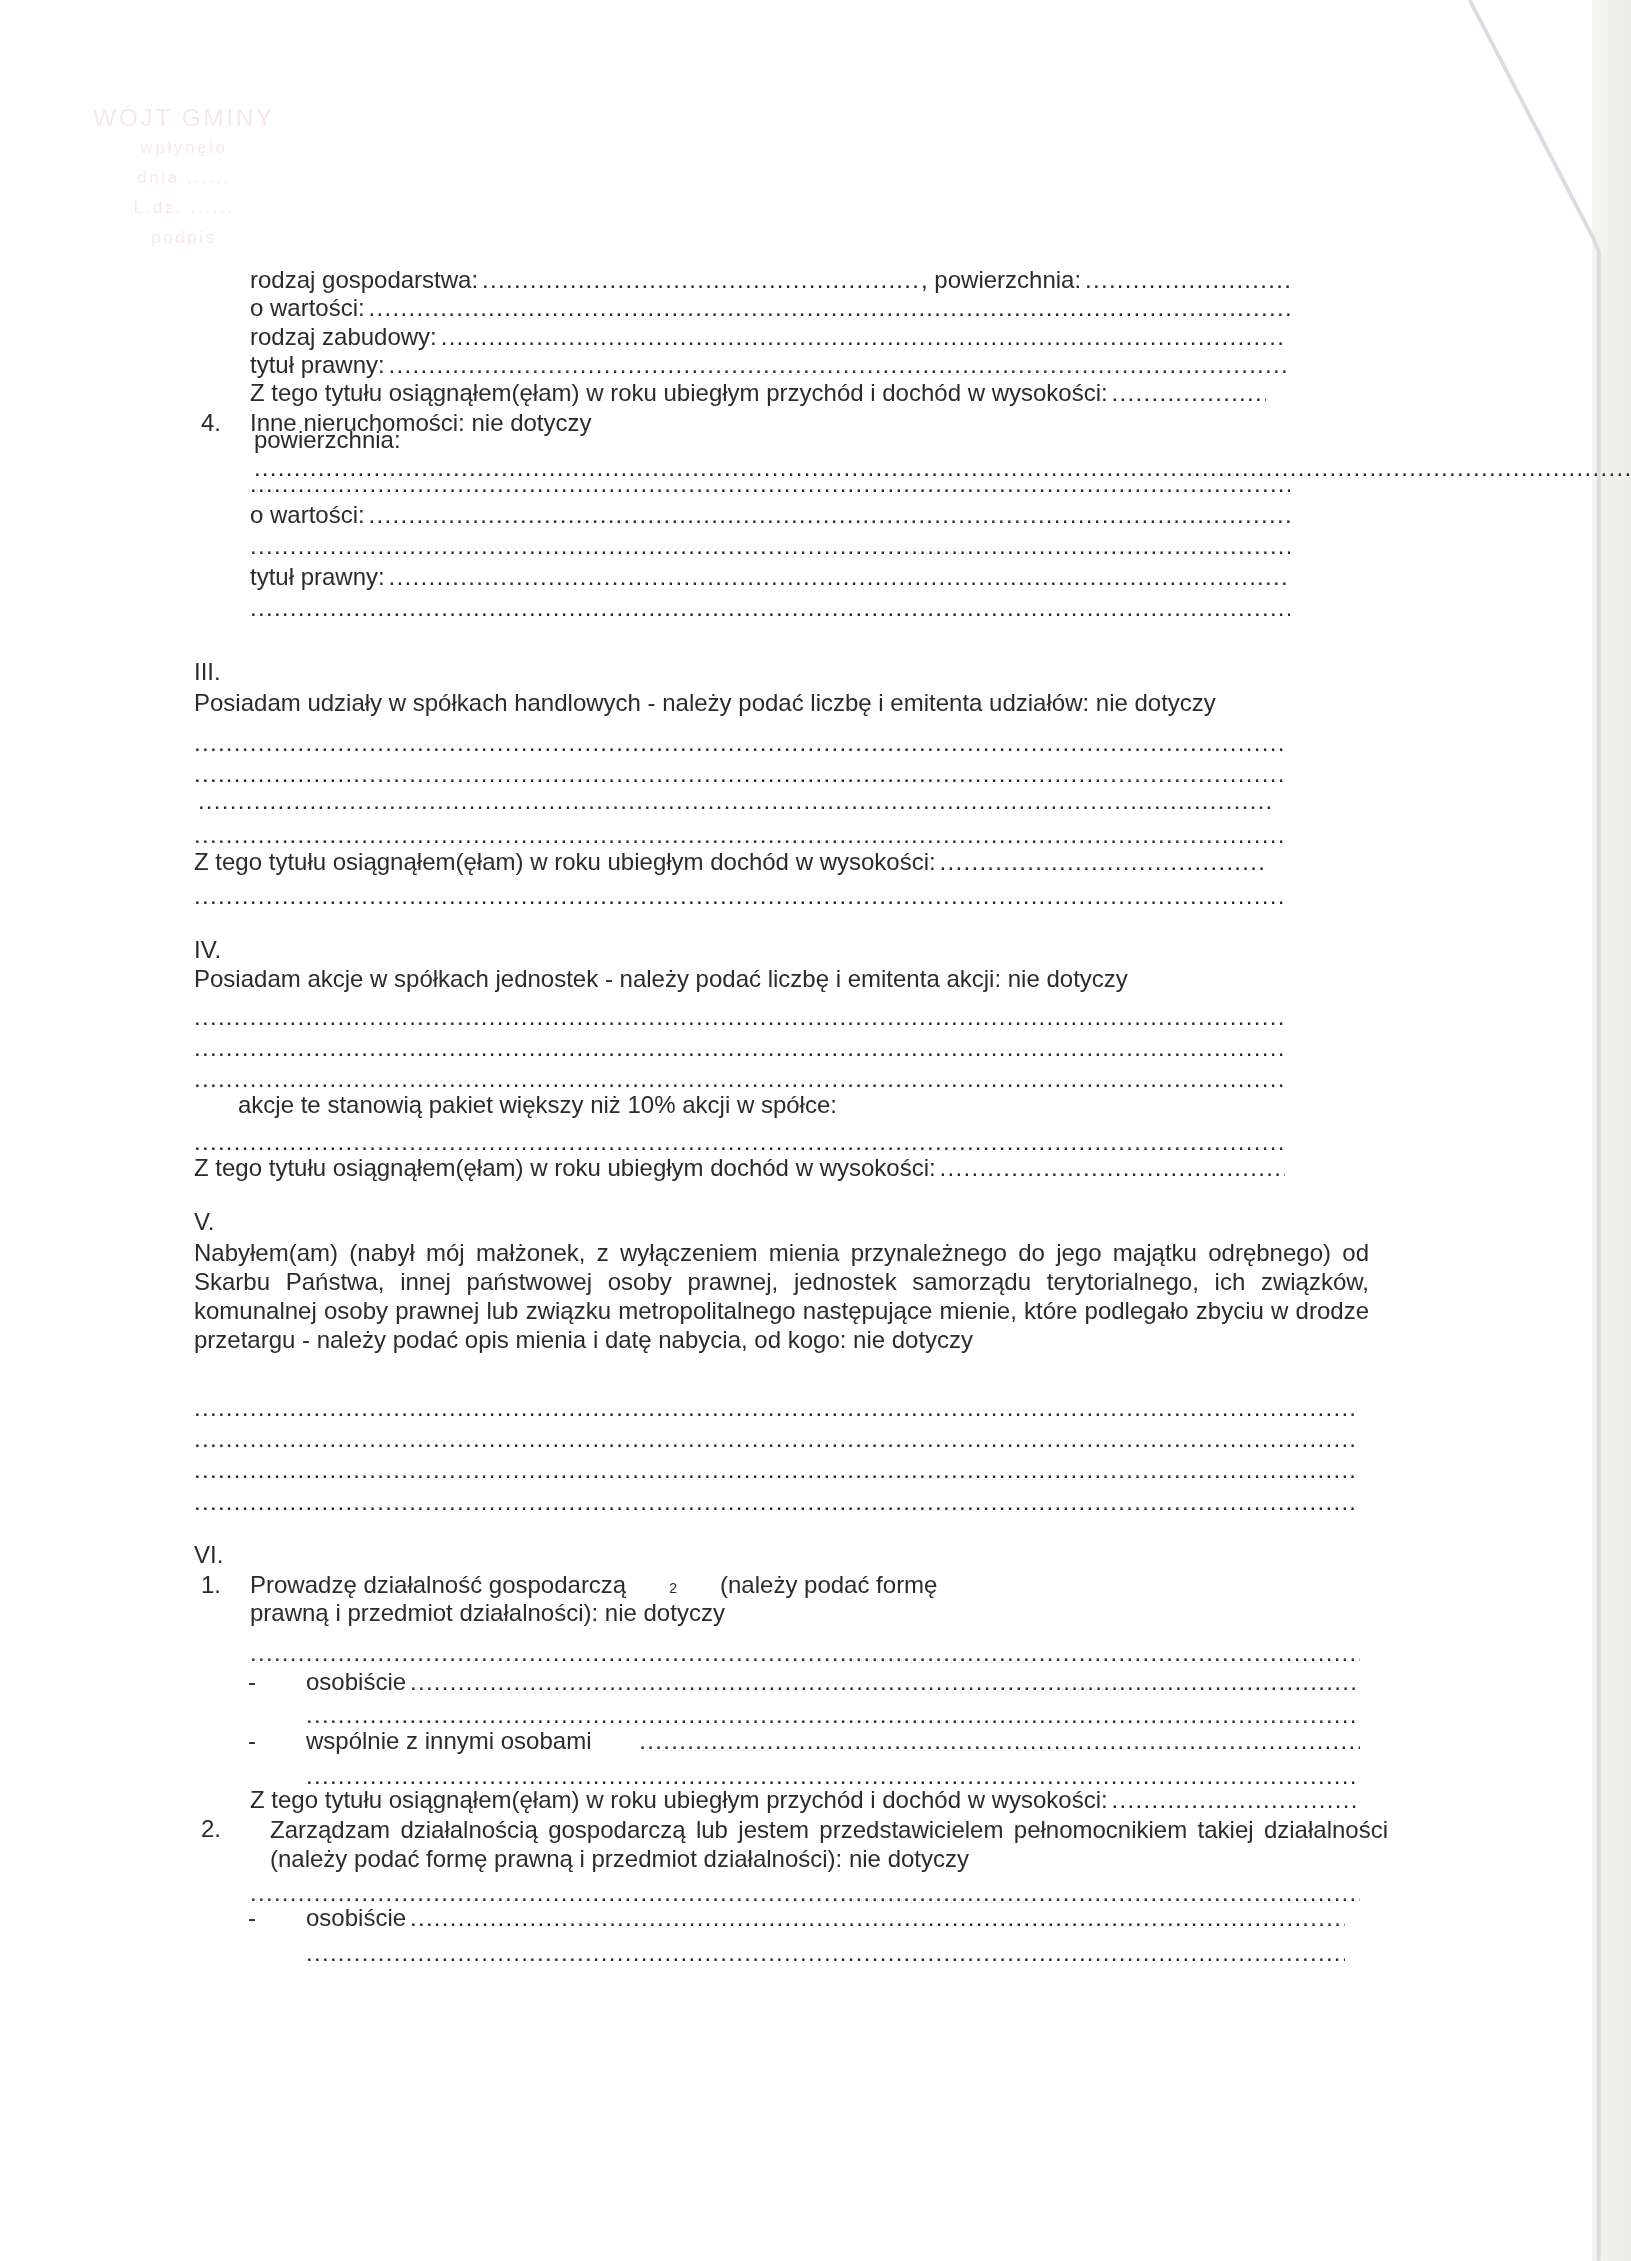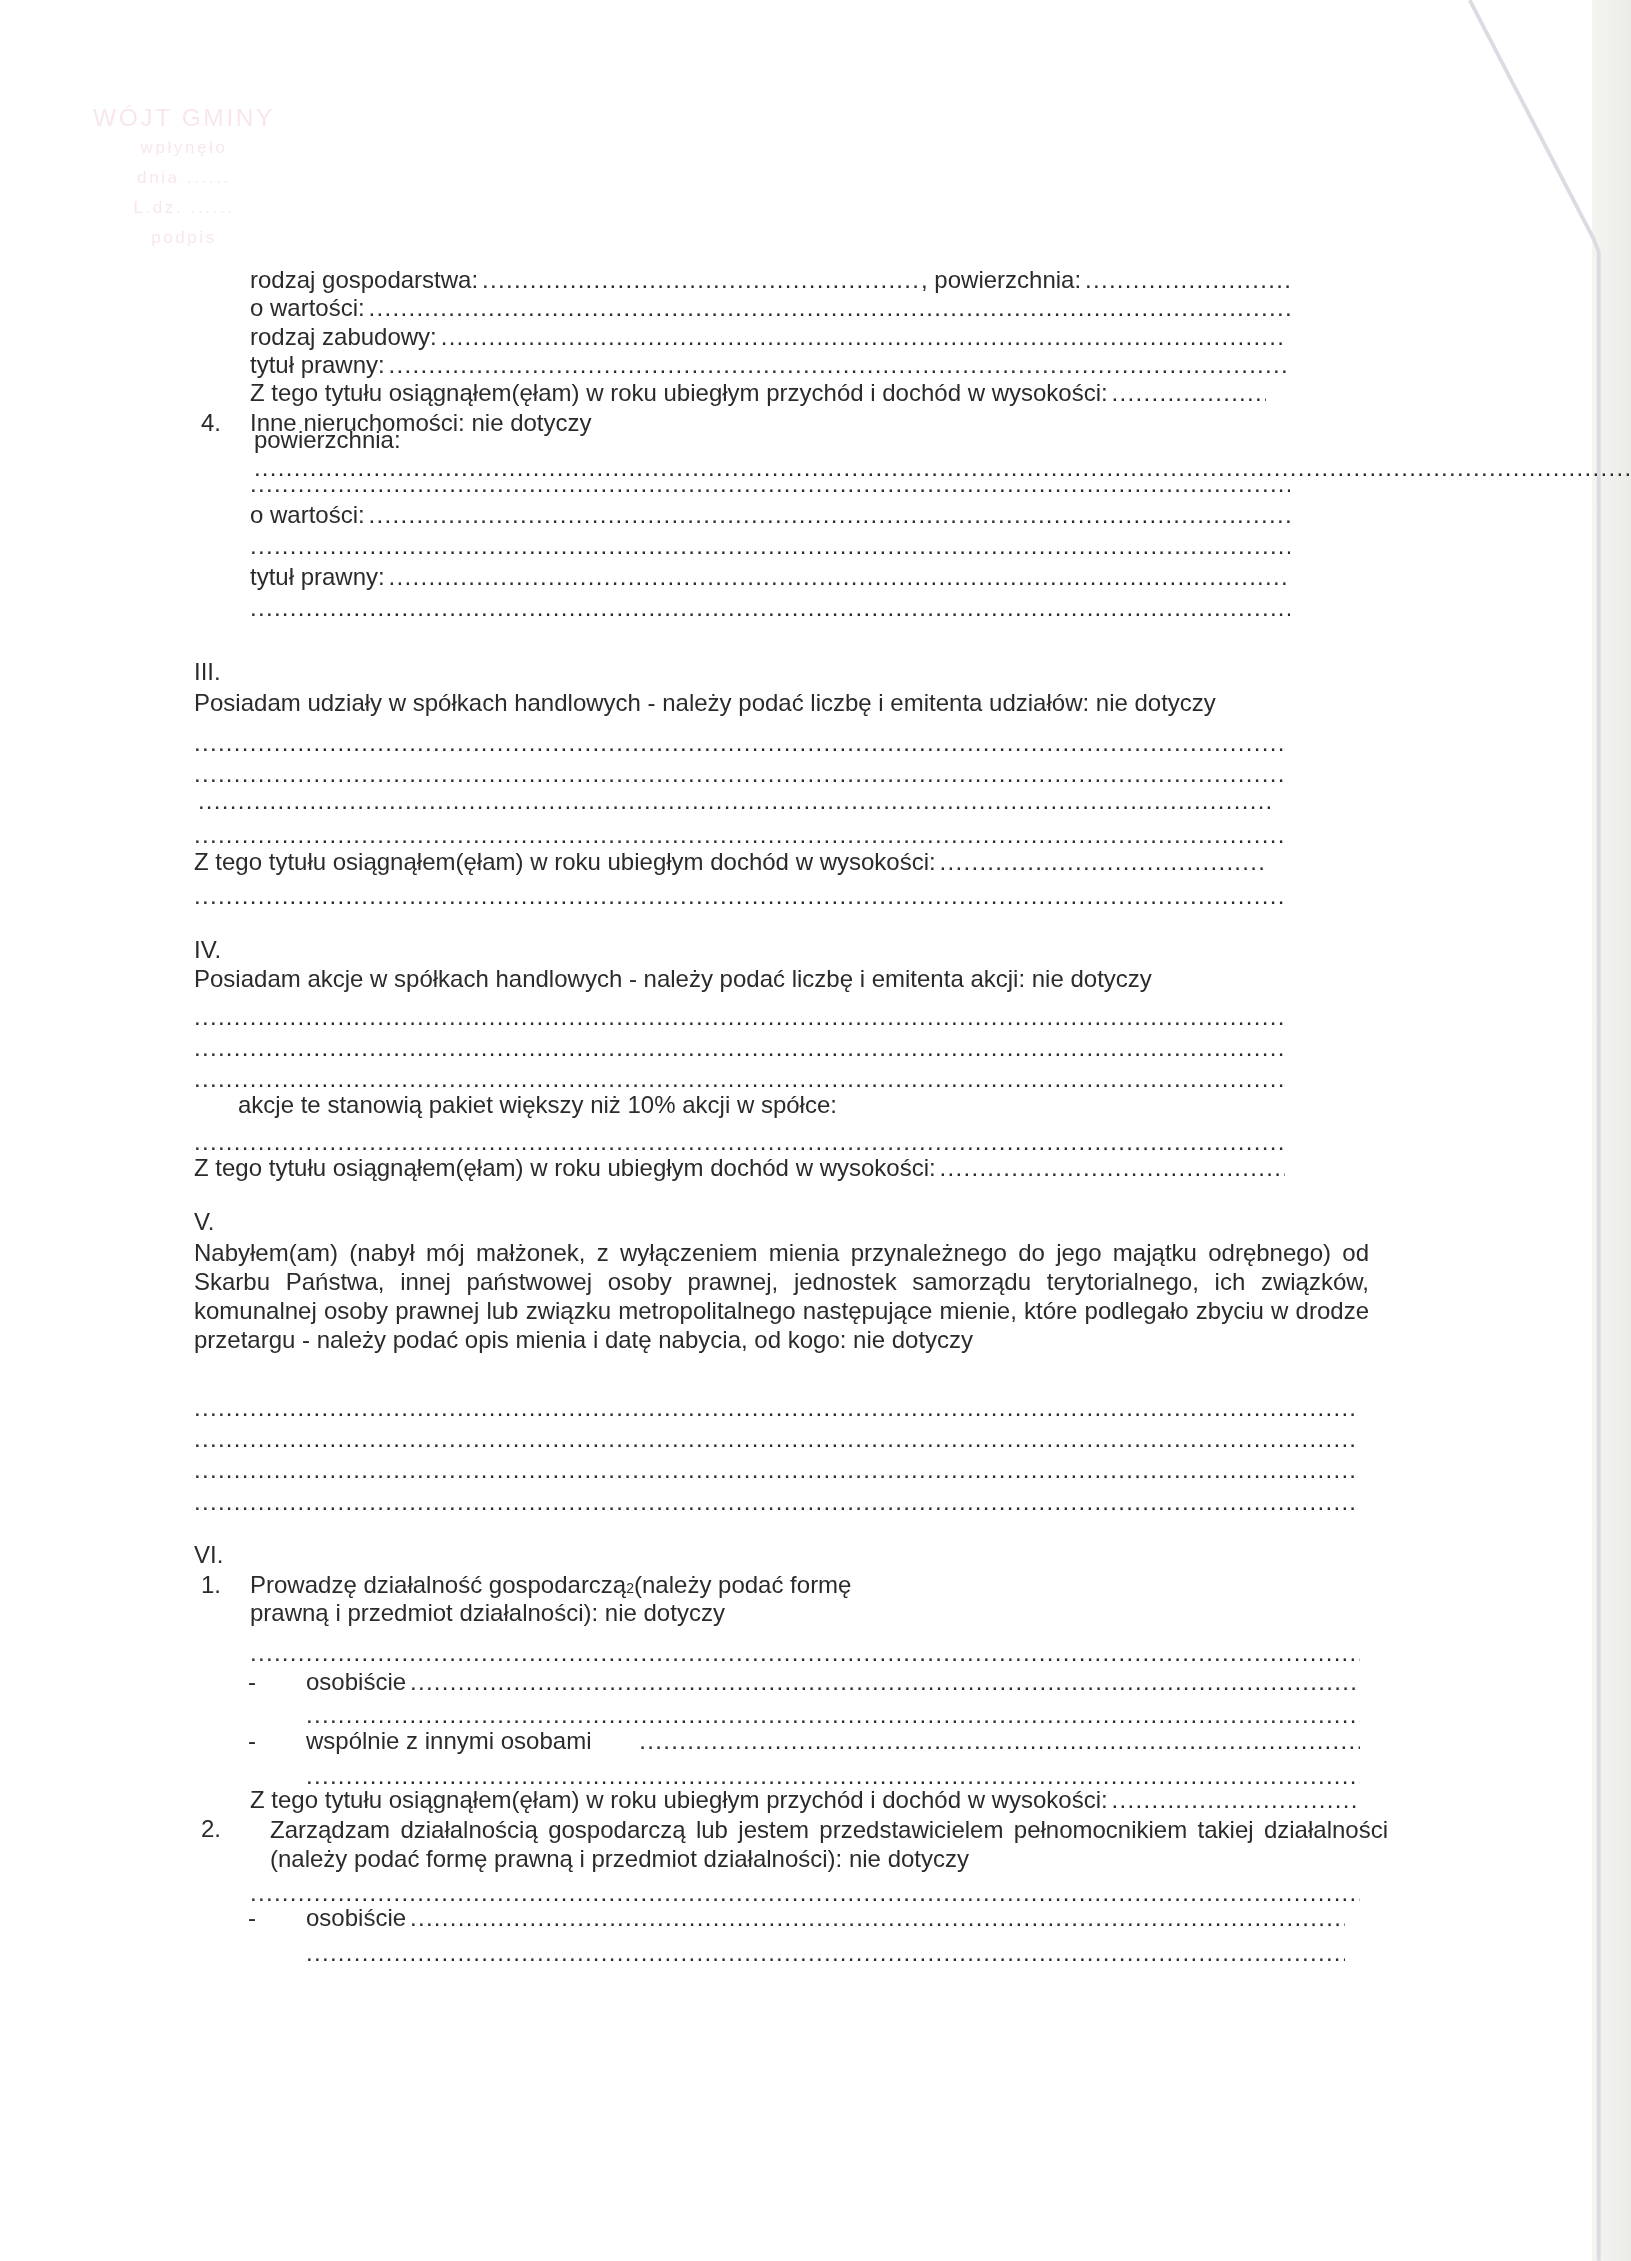--- a/index.html
+++ b/index.html
@@ -123,21 +123,21 @@
 <div class="line" style="left:194px; top:848px; width:1074px;">
   <span>Z tego tytułu osiągnąłem(ęłam) w roku ubiegłym dochód w wysokości:</span>
   <span class="dots"></span>
 </div>
 <div class="line" style="left:194px; top:882px; width:1091px;">
   <span class="dots only"></span>
 </div>
 
 <div class="heading" style="left:194px; top:936px;">IV.</div>
 <div class="line" style="left:194px; top:965px;">
-  <span>Posiadam akcje w spółkach handlowych - należy podać liczbę i emitenta akcji: nie dotyczy</span>
+  <span>Posiadam akcje w spółkach jednostek - należy podać liczbę i emitenta akcji: nie dotyczy</span>
 </div>
 <div class="line" style="left:194px; top:1003px; width:1091px;">
   <span class="dots only"></span>
 </div>
 <div class="line" style="left:194px; top:1034px; width:1091px;">
   <span class="dots only"></span>
 </div>
 <div class="line" style="left:194px; top:1065px; width:1091px;">
   <span class="dots only"></span>
 </div>
@@ -162,21 +162,21 @@
 </div>
 <div class="line" style="left:194px; top:1456px; width:1162px;">
   <span class="dots only"></span>
 </div>
 <div class="line" style="left:194px; top:1488px; width:1162px;">
   <span class="dots only"></span>
 </div>
 
 <div class="heading" style="left:194px; top:1541px;">VI.</div>
 <div class="num" style="left:201px; top:1571px;">1.</div>
-<div class="line" style="left:250px; top:1571px;">
+<div class="line" style="left:250px; top:1571px;gap:43px;">
   <span>Prowadzę działalność gospodarczą</span>
     <sup>2</sup>
     <span> (należy podać formę</span>
 </div>
 <div class="line" style="left:250px; top:1599px;">
   <span>prawną i przedmiot działalności): nie dotyczy</span>
 </div>
 <div class="line" style="left:250px; top:1639px; width:1110px;">
   <span class="dots only"></span>
 </div>

